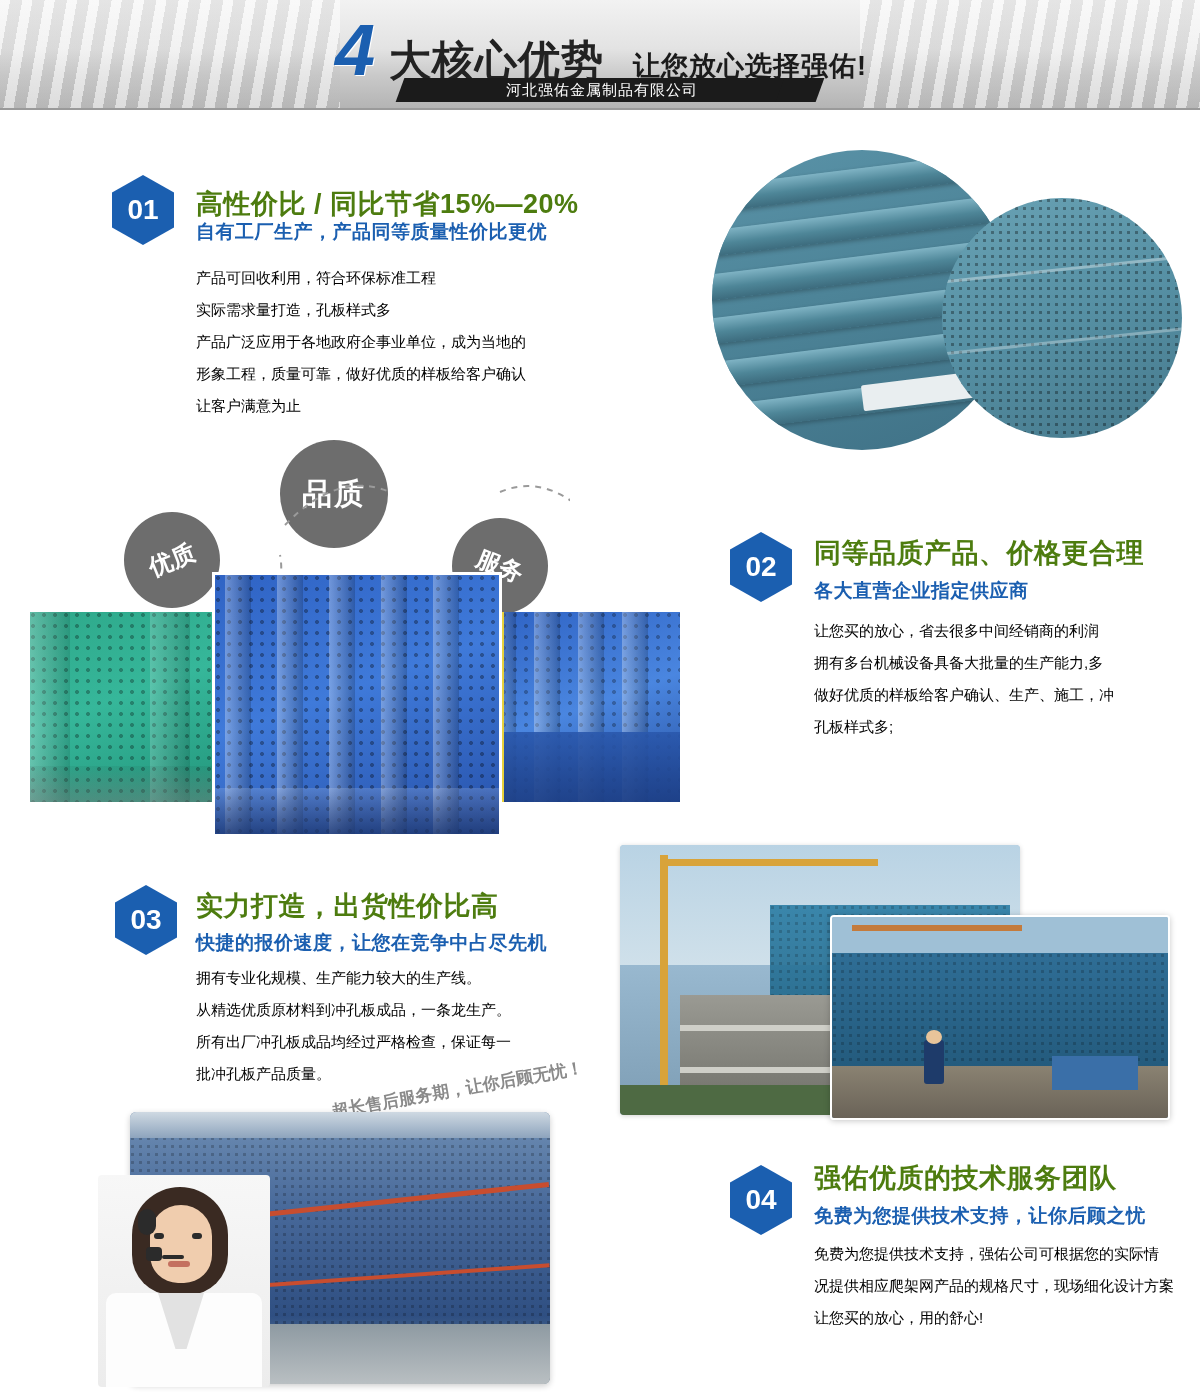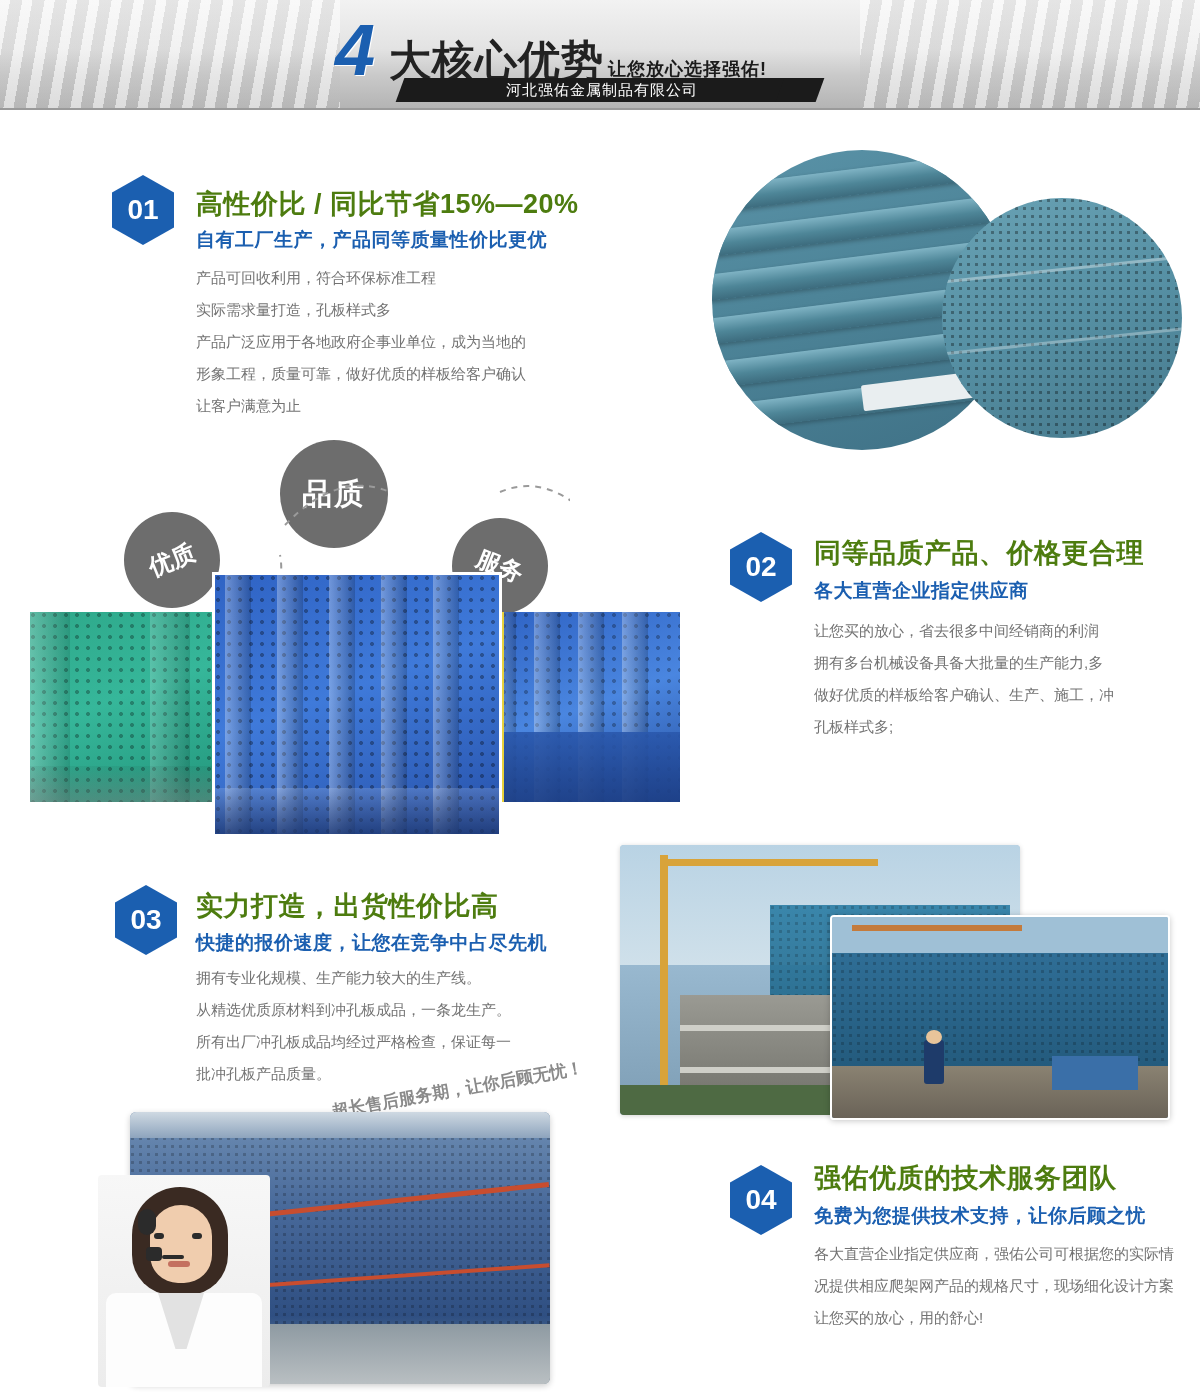--- a/index.html
+++ b/index.html
@@ -40,24 +40,24 @@
   }
   .hdr-main {
     font-size: 42px;
     font-weight: bold;
     color: #222222;
     line-height: 1;
     margin-left: 16px;
     letter-spacing: 1px;
   }
   .hdr-sub {
-    font-size: 18px;
+    font-size: 27px;
     font-weight: bold;
     color: #1b1b1b;
-    margin-left: 4px;
+    margin-left: 29px;
     letter-spacing: 1px;
   }
   .hdr-bar {
     position: absolute;
     left: 400px; top: 78px;
     width: 404px; height: 24px;
     background: #1b1b1b;
     transform: skewX(-20deg);
   }
   .hdr-bar-right {
@@ -99,21 +99,21 @@
     font-size: 27px; font-weight: bold; color: #4d7c0f;
     letter-spacing: 0.5px; white-space: nowrap;
   }
   .title-sub {
     position: absolute;
     font-size: 19px; font-weight: bold; color: #1b5fb0;
     letter-spacing: 0.5px; white-space: nowrap;
   }
   .body-text {
     position: absolute;
-    font-size: 15px; color: #737373; line-height: 32px;
+    font-size: 15px; color: #000000; line-height: 32px;
   }
   .body-text div { white-space: nowrap; }
 
   
   .photo { position: absolute; overflow: hidden; }
 
   
   .perf {
     background-image:
       radial-gradient(circle at 3px 3px, rgba(0,0,0,0.38) 1.9px, transparent 2.2px);
@@ -223,21 +223,21 @@
       <span class="hdr-sub">让您放心选择强佑!</span>
     </div>
     <div class="hdr-bar"></div>
     <div class="hdr-bar-right"></div>
     <div class="hdr-company">河北强佑金属制品有限公司</div>
   </div>
 </div>
 
 <div class="badge" style="left:112px; top:175px;">01</div>
 <div class="title-main" style="left:196px; top:186px;">高性价比 / 同比节省15%—20%</div>
-<div class="title-sub" style="left:196px; top:227px;">自有工厂生产，产品同等质量性价比更优</div>
+<div class="title-sub" style="left:196px; top:219px;">自有工厂生产，产品同等质量性价比更优</div>
 <div class="body-text" style="left:196px; top:262px;">
   <div>产品可回收利用，符合环保标准工程</div>
   <div>实际需求量打造，孔板样式多</div>
   <div>产品广泛应用于各地政府企事业单位，成为当地的</div>
   <div>形象工程，质量可靠，做好优质的样板给客户确认</div>
   <div>让客户满意为止</div>
 </div>
 
 <div class="photo circ1">
   <div class="circ-inner">
@@ -338,21 +338,21 @@
   <div style="position:absolute; left:0; right:0; bottom:0; height:52px; background:linear-gradient(180deg,#8a8272,#6a6358);"></div>
   <div style="position:absolute; left:92px; bottom:34px; width:20px; height:44px; background:#1e3b6a; border-radius:3px;"></div>
   <div style="position:absolute; left:94px; bottom:74px; width:16px; height:14px; background:#e8c49a; border-radius:50%;"></div>
   <div style="position:absolute; right:30px; bottom:28px; width:86px; height:34px; background:#3a6fa8;"></div>
 </div>
 
 <div class="badge" style="left:730px; top:1165px;">04</div>
 <div class="title-main" style="left:814px; top:1160px;">强佑优质的技术服务团队</div>
 <div class="title-sub" style="left:814px; top:1203px;">免费为您提供技术支持，让你后顾之忧</div>
 <div class="body-text" style="left:814px; top:1238px;">
-  <div>各大直营企业指定供应商，强佑公司可根据您的实际情</div>
+  <div>免费为您提供技术支持，强佑公司可根据您的实际情</div>
   <div>况提供相应爬架网产品的规格尺寸，现场细化设计方案</div>
   <div>让您买的放心，用的舒心!</div>
 </div>
 
 <div class="service-caption">超长售后服务期，让你后顾无忧！</div>
 <div class="photo service">
   <div class="perf-fine" style="position:absolute; inset:0; opacity:.6;"></div>
   <div style="position:absolute; left:0; right:0; top:92px; height:5px; background:#c84d2f; transform:rotate(-6deg);"></div>
   <div style="position:absolute; left:0; right:0; top:166px; height:4px; background:#c84d2f; transform:rotate(-4deg);"></div>
   <div style="position:absolute; left:0; right:0; bottom:0; height:60px; background:linear-gradient(180deg,#8e9aa2,#b9bfc2);"></div>

